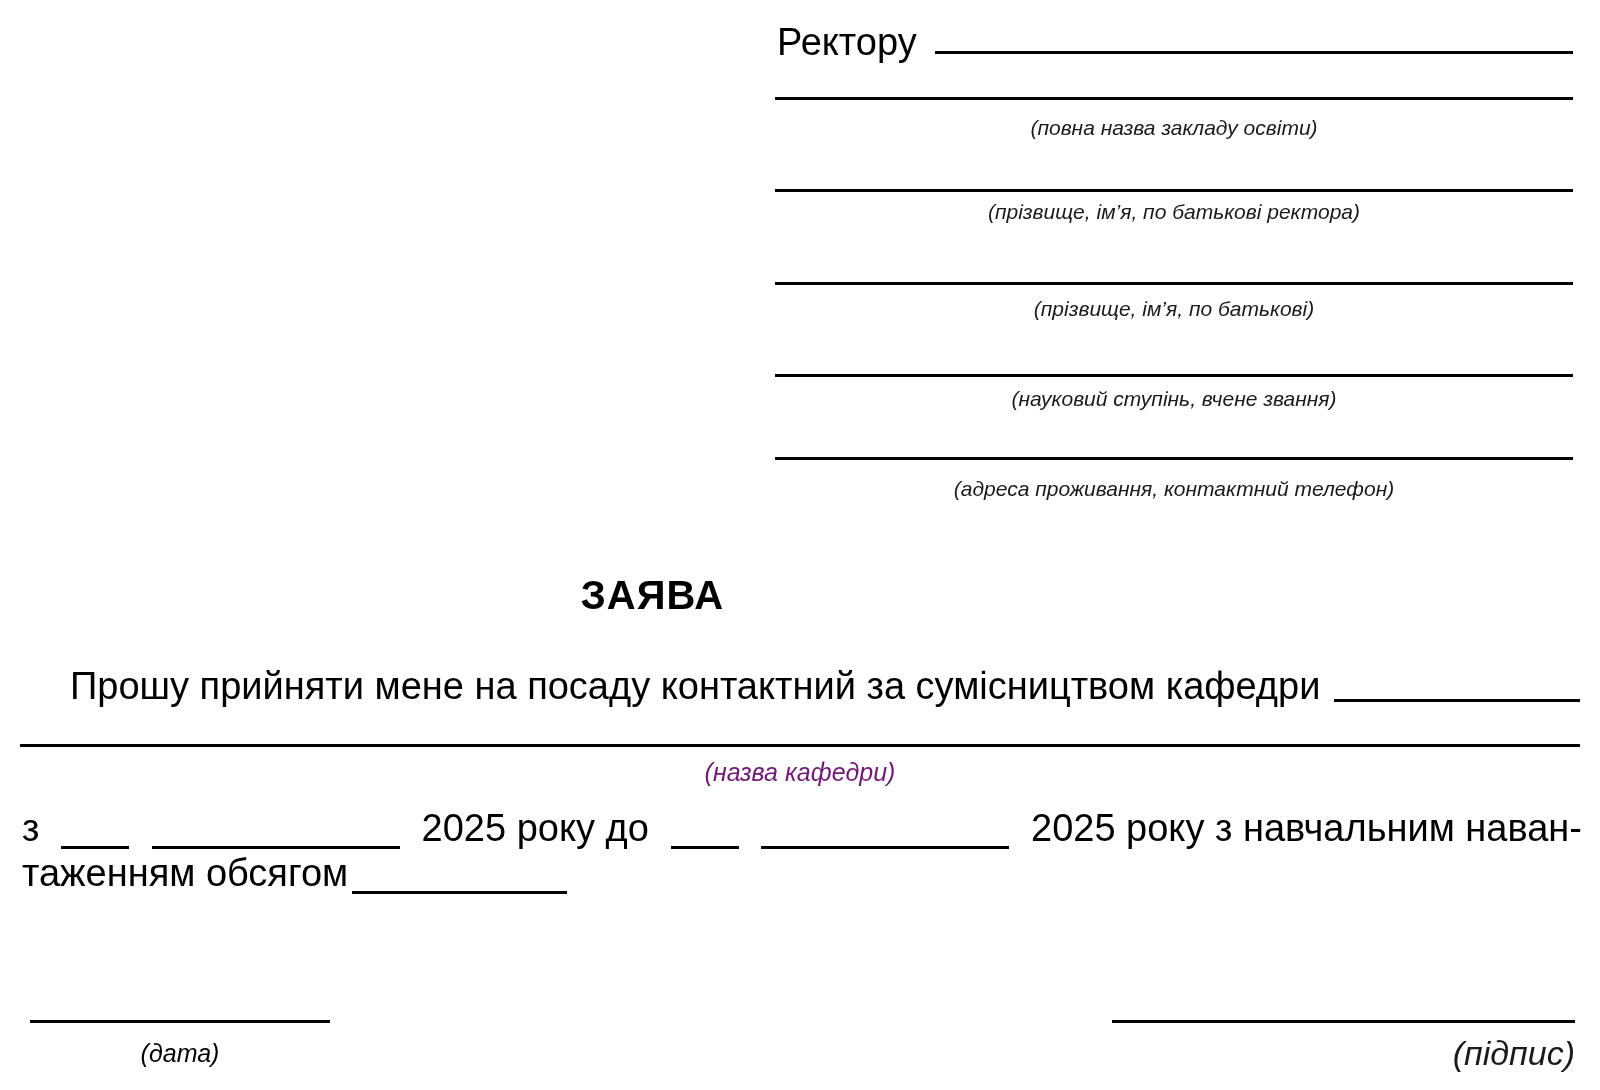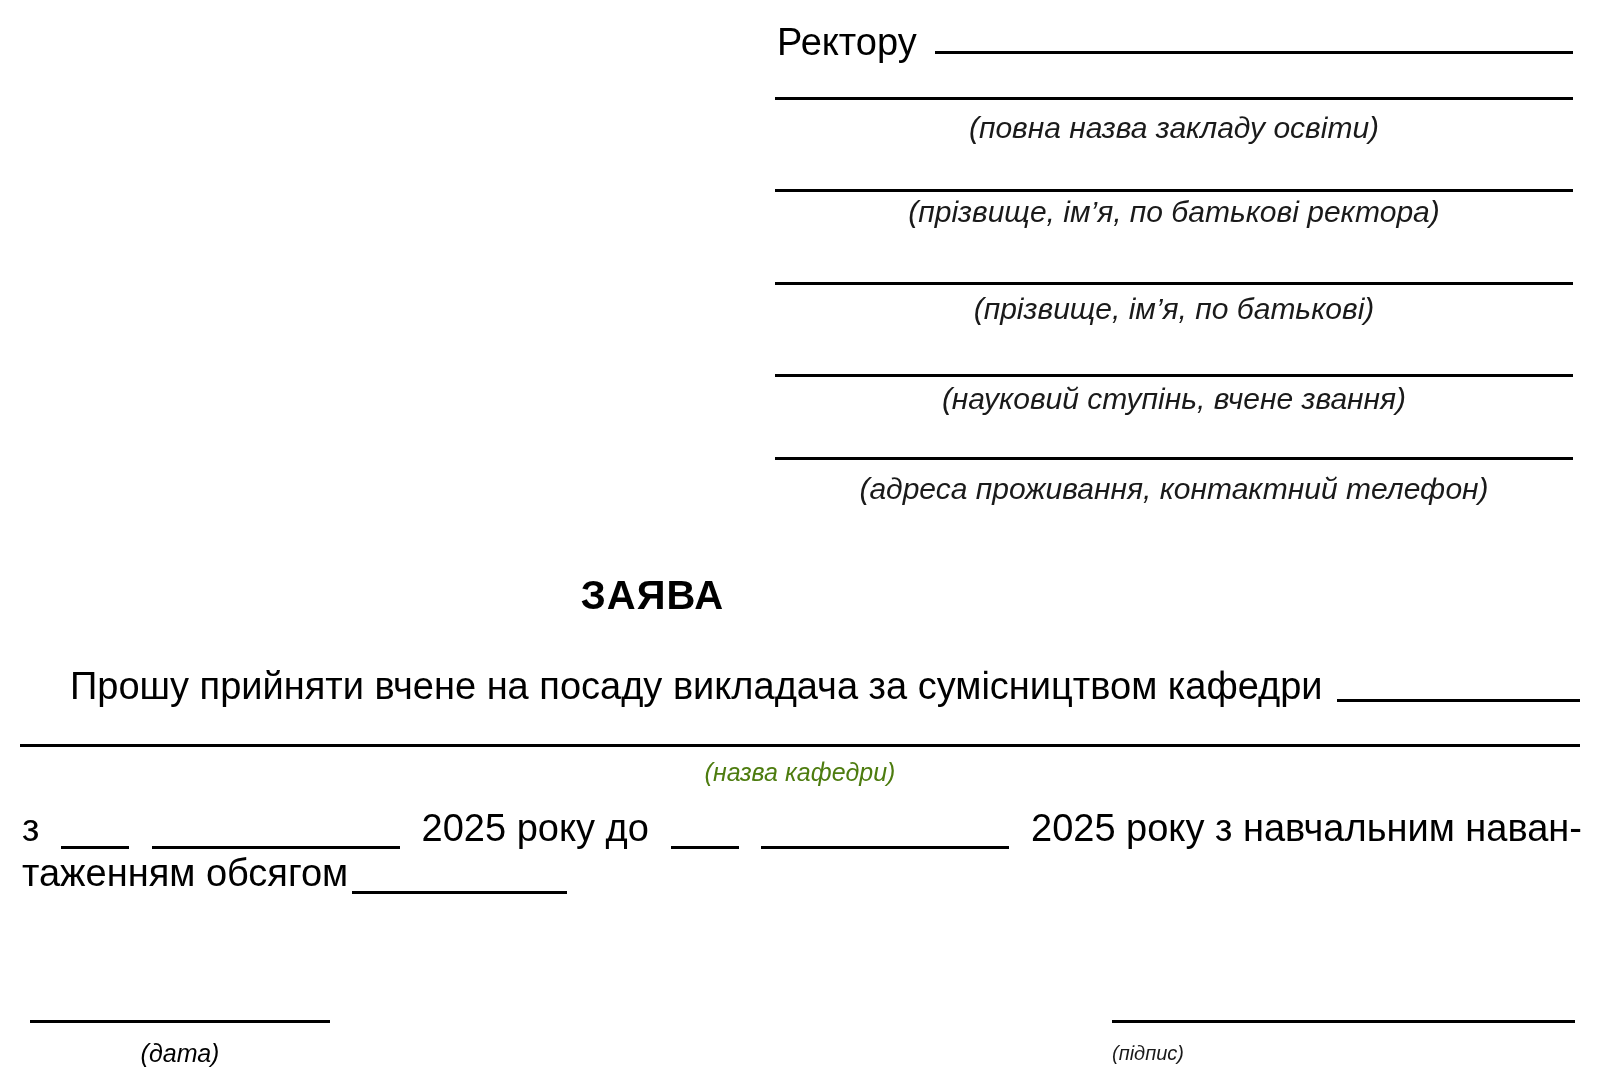--- a/index.html
+++ b/index.html
@@ -30,21 +30,21 @@
   .line2 { left: 775px; top: 97px;  width: 798px; }
   .line3 { left: 775px; top: 189px; width: 798px; }
   .line4 { left: 775px; top: 282px; width: 798px; }
   .line5 { left: 775px; top: 374px; width: 798px; }
   .line6 { left: 775px; top: 457px; width: 798px; }
 
   .hcap {
     position: absolute;
     left: 775px; width: 798px;
     text-align: center;
-    font-size: 30px; line-height: 30px;
+    font-size: 21px; line-height: 30px;
     font-style: italic;
     color: #1a1a1a;
   }
   .cap1 { top: 113px; }
   .cap2 { top: 197px; }
   .cap3 { top: 294px; }
   .cap4 { top: 384px; }
   .cap5 { top: 474px; }
 
   
@@ -82,21 +82,21 @@
     position: absolute;
     left: 20px; top: 744px; width: 1560px;
     border-bottom: 3px solid #000000; height: 0;
   }
   .dept-cap {
     position: absolute;
     left: 0; top: 757px; width: 1600px;
     text-align: center;
     font-size: 25px; line-height: 30px;
     font-style: italic;
-    color: #4d7c0f;
+    color: #701a75;
   }
 
   
   .p2 {
     position: absolute;
     left: 22px; top: 806px; width: 1560px;
     font-size: 38px; line-height: 45px;
   }
   .p2-row { display: flex; align-items: flex-start; }
   .p2-row span { white-space: nowrap; }
@@ -122,22 +122,22 @@
     color: #000000;
   }
   .sig-line {
     position: absolute;
     left: 1112px; top: 1020px; width: 463px;
     border-bottom: 3px solid #000000; height: 0;
   }
   .sig-cap {
     position: absolute;
     left: 1112px; top: 1038px; width: 463px;
-    text-align: left;
-    font-size: 20px; line-height: 30px;
+    text-align: right;
+    font-size: 34px; line-height: 30px;
     font-style: italic;
     color: #1a1a1a;
   }
 </style>
 </head>
 <body>
 
 <div class="page">
 
   <span class="rcp-label">Ректору</span>
@@ -150,21 +150,21 @@
 
   <div class="hcap cap1">(повна назва закладу освіти)</div>
   <div class="hcap cap2">(прізвище, ім’я, по батькові ректора)</div>
   <div class="hcap cap3">(прізвище, ім’я, по батькові)</div>
   <div class="hcap cap5">(адреса проживання, контактний телефон)</div>
   <div class="hcap cap4">(науковий ступінь, вчене звання)</div>
 
   <div class="doc-title">ЗАЯВА</div>
 
   <div class="p1">
-    <span class="p1-text">Прошу прийняти вчене на посаду викладача за сумісництвом кафедри</span>
+    <span class="p1-text">Прошу прийняти мене на посаду контактний за сумісництвом кафедри</span>
     <span class="blank blank-grow"></span>
   </div>
   <div class="dept-line"></div>
   <div class="dept-cap">(назва кафедри)</div>
 
   <div class="p2">
     <div class="p2-row p2-rowA">
       <span>з</span>
       <span class="blank b-day"></span>
       <span class="blank b-month"></span>

